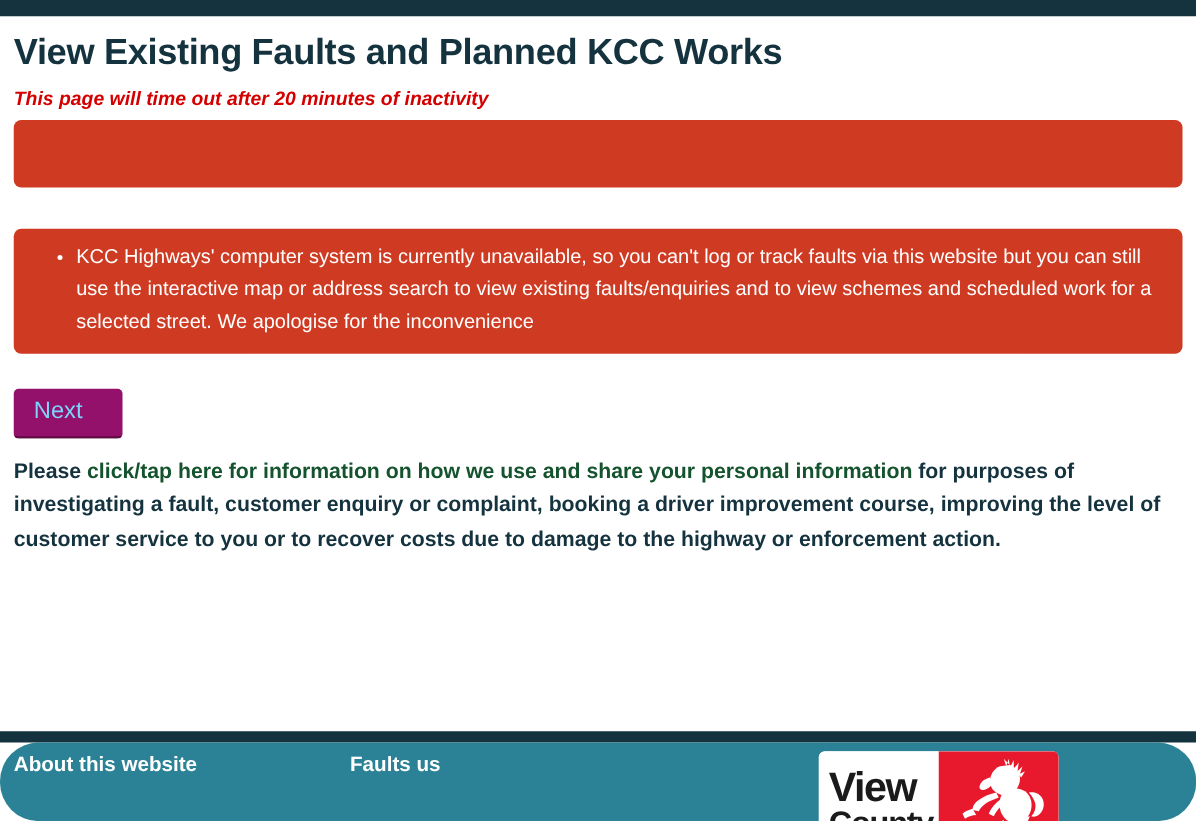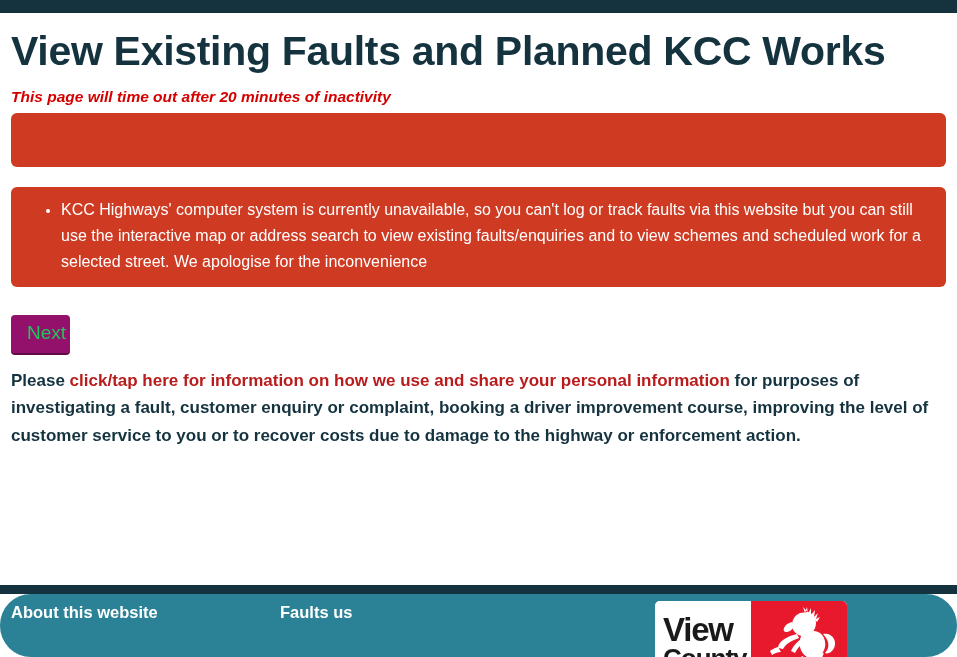--- a/index.html
+++ b/index.html
@@ -27,21 +27,21 @@
   
   #main {
     position: absolute;
     top: 13px; left: 0;
     width: 957px;
   }
 
   #page-title {
     margin: 0;
     padding: 9px 11px 0 11px;
-    font-size: 41px;
+    font-size: 29px;
     line-height: 1.42;
     font-weight: bold;
     color: #14333f;
     letter-spacing: -0.3px;
     max-width: 900px;
   }
 
   #timeout-notice {
     margin: 0;
     padding: 8px 0 0 11px;
@@ -58,21 +58,21 @@
     border-radius: 6px;
     color: #ffffff;
   }
 
   #alert-empty {
     height: 54px;
     margin-top: 6px;
   }
 
   #alert-message {
-    margin-top: 20px;
+    margin-top: 33px;
     padding: 10px 14px 12px 14px;
   }
 
   #alert-message ul {
     margin: 0;
     padding: 0 0 0 36px;
     list-style: disc;
   }
 
   #alert-message li {
@@ -81,43 +81,43 @@
     color: #ffffff;
   }
   #alert-message li::marker {
     color: #ffffff;
     font-size: 14px;
   }
 
   #next-button {
     display: block;
     margin: 28px 0 0 11px;
-    padding: 8px 4px 9px 16px;
+    padding: 8px 32px 9px 16px;
     background: #93116b;
     border: none;
     border-radius: 4px;
     border-bottom: 2px solid #5e0b44;
-    color: #22c55e;
+    color: #7dd3fc;
     font-family: "Liberation Sans", sans-serif;
     font-size: 19px;
     line-height: 1.1;
     cursor: pointer;
   }
 
   #personal-info-paragraph {
     margin: 12px 11px 0 11px;
     font-size: 17px;
     line-height: 1.62;
     font-weight: bold;
     color: #14333f;
     max-width: 920px;
   }
 
   #personal-info-link {
-    color: #b91c1c;
+    color: #14532d;
     text-decoration: none;
     font-weight: bold;
   }
 
   
   #footer {
     position: absolute;
     left: 0;
     bottom: 0;
     width: 957px;

